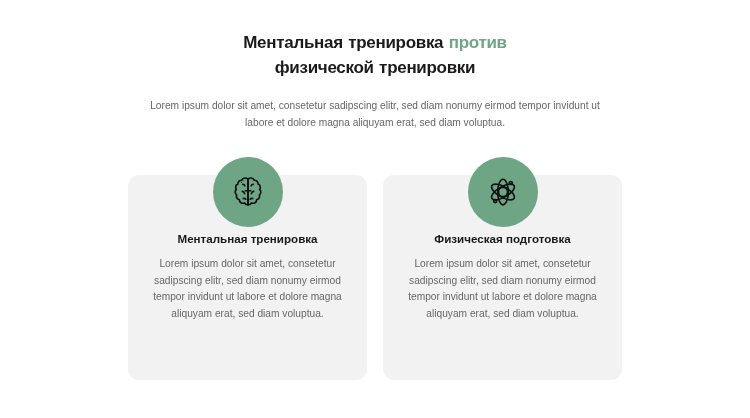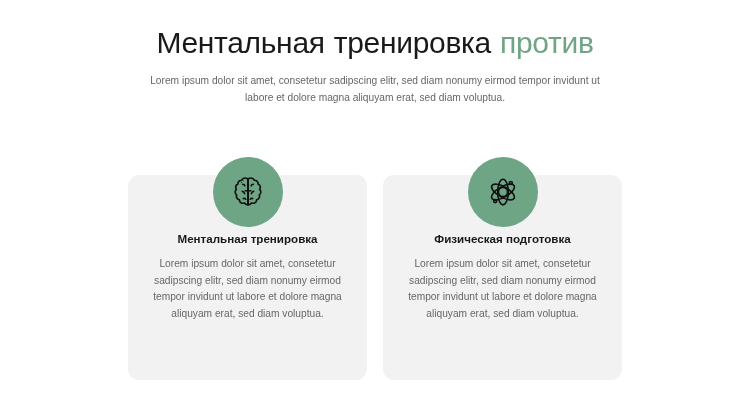--- a/index.html
+++ b/index.html
@@ -23,23 +23,23 @@
     background: #ffffff;
   }
 
   
   .header {
     padding: 30px 105px 0 105px;
     text-align: center;
   }
 
   .page-title {
-    font-size: 30px;
+    font-size: 17px;
     line-height: 25px;
-    font-weight: 400;
+    font-weight: 700;
     color: #1a1a1a;
     letter-spacing: -0.3px;
     word-spacing: 1px;
   }
 
   .page-title .accent {
     color: #70a486;
   }
 
   .subtitle {
@@ -127,21 +127,21 @@
     text-align: center;
     font-weight: 400;
   }
 </style>
 </head>
 <body>
 
 <div class="page">
 
   <div class="header">
-    <h1 class="page-title"><span>Ментальная тренировка </span><span class="accent">против</span><br></h1>
+    <h1 class="page-title"><span>Ментальная тренировка </span><span class="accent">против</span><br><span>физической тренировки</span></h1>
 
     <p class="subtitle">Lorem ipsum dolor sit amet, consetetur sadipscing elitr, sed diam nonumy eirmod tempor invidunt ut labore et dolore magna aliquyam erat, sed diam voluptua.</p>
   </div>
 
   <div class="cards">
 
     <div class="card-wrap">
       <div class="icon-circle">
         <span>
           <svg viewBox="0 0 64 64" fill="none" stroke="#111111" stroke-width="2.6" stroke-linecap="round" stroke-linejoin="round">

